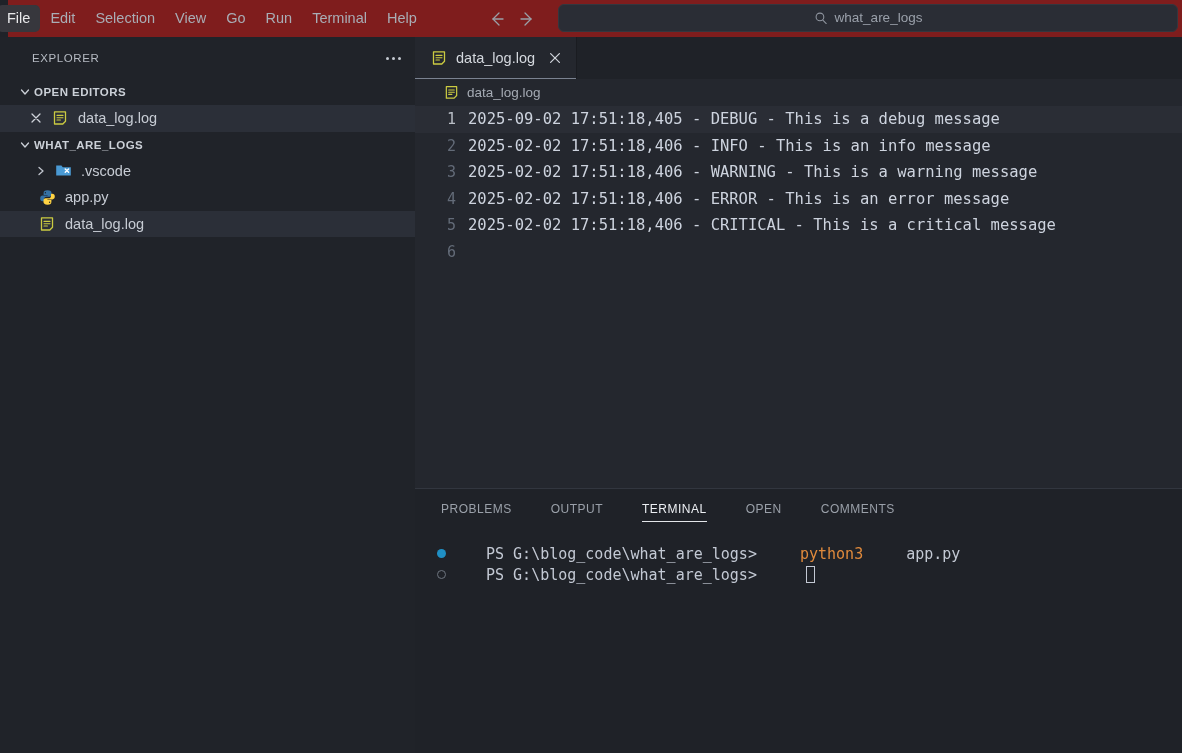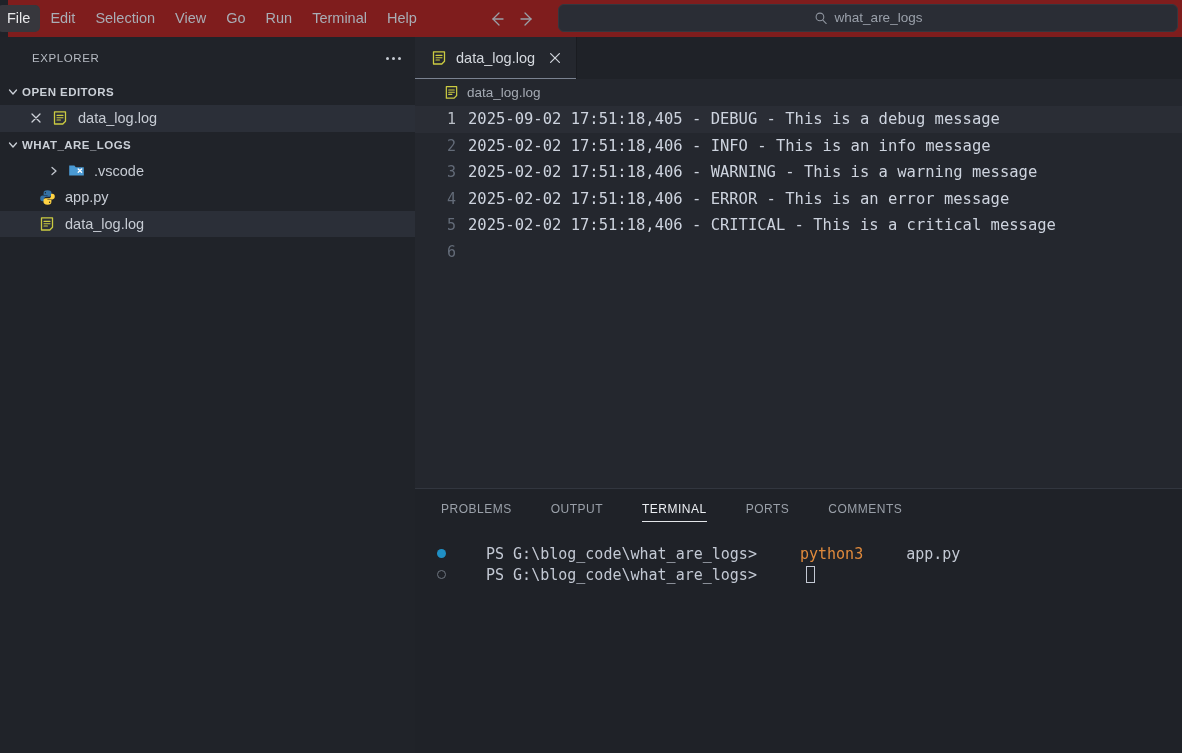--- a/index.html
+++ b/index.html
@@ -61,21 +61,21 @@
   }
   .sidebar-title {
     font-size: 11.5px; letter-spacing: 0.6px;
     color: #b5bac2; flex: 1; text-transform: uppercase;
   }
   .more-icon { display: flex; gap: 3px; align-items: center; }
   .more-icon i { width: 3px; height: 3px; border-radius: 50%; background: #c5cad2; display: block; }
 
   .section-header {
     height: 26px; display: flex; align-items: center;
-    padding-left: 4px; font-size: 11.5px; font-weight: bold;
+    padding-left: 16px; font-size: 11.5px; font-weight: bold;
     letter-spacing: 0.45px; color: #cbd0d7;
   }
   .twisty { width: 18px; height: 18px; display:flex; align-items:center; justify-content:center; color:#cbd0d7; }
   .twisty svg { display: block; }
 
   .row {
     height: 26.5px; display: flex; align-items: center;
     font-size: 14.5px; color: #c7ccd4; cursor: default;
   }
   .row.selected { background: #2b2f38; }
@@ -260,21 +260,21 @@
 
     <div class="section-header">
       <span class="twisty">
         <svg width="14" height="14" viewBox="0 0 14 14" fill="none" stroke="currentColor" stroke-width="1.3">
           <path d="M3.5 5 L7 9 L10.5 5" stroke-linecap="round" stroke-linejoin="round"></path>
         </svg>
       </span>
       <span>WHAT_ARE_LOGS</span>
     </div>
 
-    <div class="row" style="padding-left:32px;margin-left:13px;">
+    <div class="row" style="padding-left:32px;">
       <span class="icon-box" style="margin-right:4px;color:#c0c5cd;">
         <svg width="14" height="14" viewBox="0 0 14 14" fill="none" stroke="currentColor" stroke-width="1.3">
           <path d="M5 3.5 L9 7 L5 10.5" stroke-linecap="round" stroke-linejoin="round"></path>
         </svg>
       </span>
       <span class="icon-box" style="margin-right:9px;">
         <svg width="17" height="17" viewBox="0 0 17 17" fill="none">
           <path d="M1.2 3.6 H6.4 L7.8 5.2 H15.8 V13.4 H1.2 Z" fill="#4a9ad4"></path>
           <path d="M10.2 6.9 L13.6 10.3 M13.6 6.9 L10.2 10.3" stroke="#ffffff" stroke-width="1.35" stroke-linecap="round"></path>
         </svg>
@@ -361,21 +361,21 @@
     </div>
   </div>
 
   <div class="editor-divider"></div>
 
   <div class="panel">
     <div class="panel-tabs">
       <div class="panel-tab">PROBLEMS</div>
       <div class="panel-tab">OUTPUT</div>
       <div class="panel-tab active">TERMINAL</div>
-      <div class="panel-tab">PORTS</div>
+      <div class="panel-tab">OPEN</div>
       <div class="panel-tab">COMMENTS</div>
     </div>
 
     <div class="terminal">
       <div class="term-line">
         <span class="bullet-filled"></span>
         <span class="prompt">PS G:\blog_code\what_are_logs&gt; </span>
         <span class="cmd">python3</span>
         <span class="arg"> app.py</span>
       </div>

